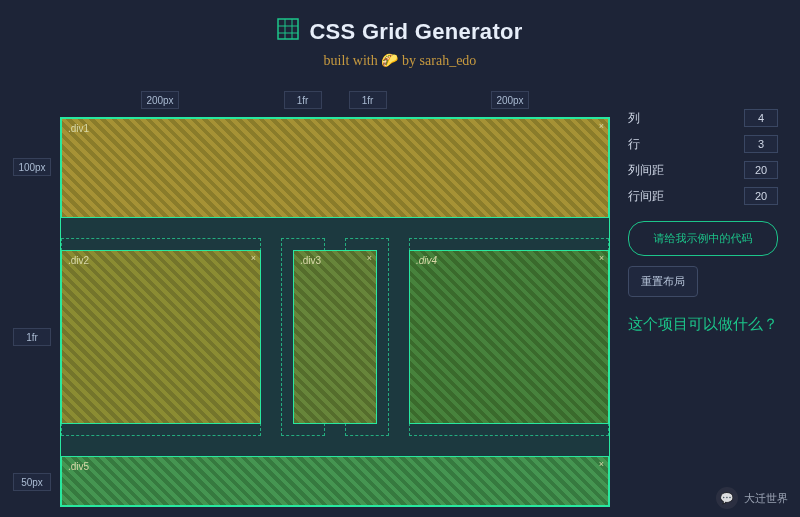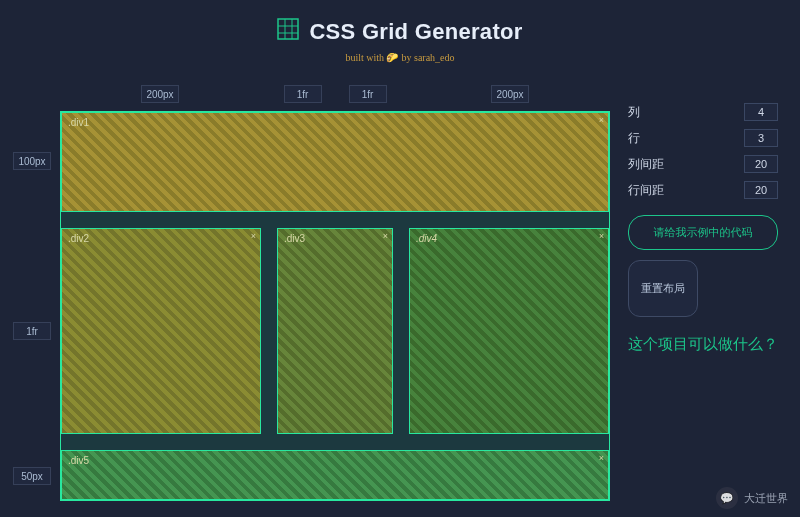--- a/index.html
+++ b/index.html
@@ -24,21 +24,21 @@
       font-size: 22px;
       font-weight: 700;
       letter-spacing: 0.3px;
       justify-content: flex-end;
     }
     .title svg { margin-right: 10px; }
     .subtitle {
       margin-top: 6px;
       color: #c79a3f;
       font-family: "Brush Script MT", cursive;
-      font-size: 10px;
+      font-size: 14px;
     }
     .subtitle .emoji { font-style: normal; font-family: serif; }
     .main {
       display: flex;
       padding: 0 4px 0 10px;
     }
     .grid-area {
       position: relative;
       margin-top: 8px;
     }
@@ -148,26 +148,26 @@
       padding: 9px 4px;
       border: 1px solid #1cc58a;
       background: transparent;
       color: #1cc58a;
       font-size: 11px;
       border-radius: 16px;
       cursor: pointer;
     }
     .btn-secondary {
       margin-top: 10px;
-      padding: 20px 12px;
+      padding: 7px 12px;
       border: 1px solid #3e4a65;
       background: #20283e;
       color: #bac7dc;
       font-size: 11px;
-      border-radius: 12px;
+      border-radius: 4px;
       cursor: pointer;
     }
     .linktext {
       margin-top: 18px;
       color: #1cc58a;
       font-size: 15px;
       cursor: pointer;
     }
     .watermark {
       position: absolute;
@@ -231,21 +231,21 @@
         <div class="cell" style="grid-area: 1 / 3;"></div>
         <div class="cell" style="grid-area: 1 / 4;"></div>
         <div class="cell" style="grid-area: 2 / 1;"></div>
         <div class="cell" style="grid-area: 2 / 2;"></div>
         <div class="cell" style="grid-area: 2 / 3;"></div>
         <div class="cell" style="grid-area: 2 / 4;"></div>
         <div class="cell" style="grid-area: 3 / 1;"></div>
         <div class="cell" style="grid-area: 3 / 2;"></div>
         <div class="cell" style="grid-area: 3 / 3;"></div>
         <div class="cell" style="grid-area: 3 / 4;"></div>
-        <div style="position: absolute; inset: 0px; display: grid; grid-template-columns: 200px 1fr 1fr 200px; grid-template-rows: 100px 1fr 50px; gap: 16px; pointer-events: none;">
+        <div style="position: absolute; inset: 0px; display: grid; grid-template-columns: 200px 1fr 1fr 200px; grid-template-rows: 100px 1fr 50px; gap: 32px; pointer-events: none;">
           <div class="griditem div1" style="position: relative; grid-area: 1 / 1 / 2 / 5; pointer-events: auto;">
             <div class="stripes"></div>
             <div class="label">.div1</div>
             <div class="close">×</div>
           </div>
           <div class="griditem div2" style="position: relative; grid-area: 2 / 1 / 3 / 2; pointer-events: auto; text-decoration: underline;">
             <div class="stripes"></div>
             <div class="label">.div2</div>
             <div class="close">×</div>
           </div>

